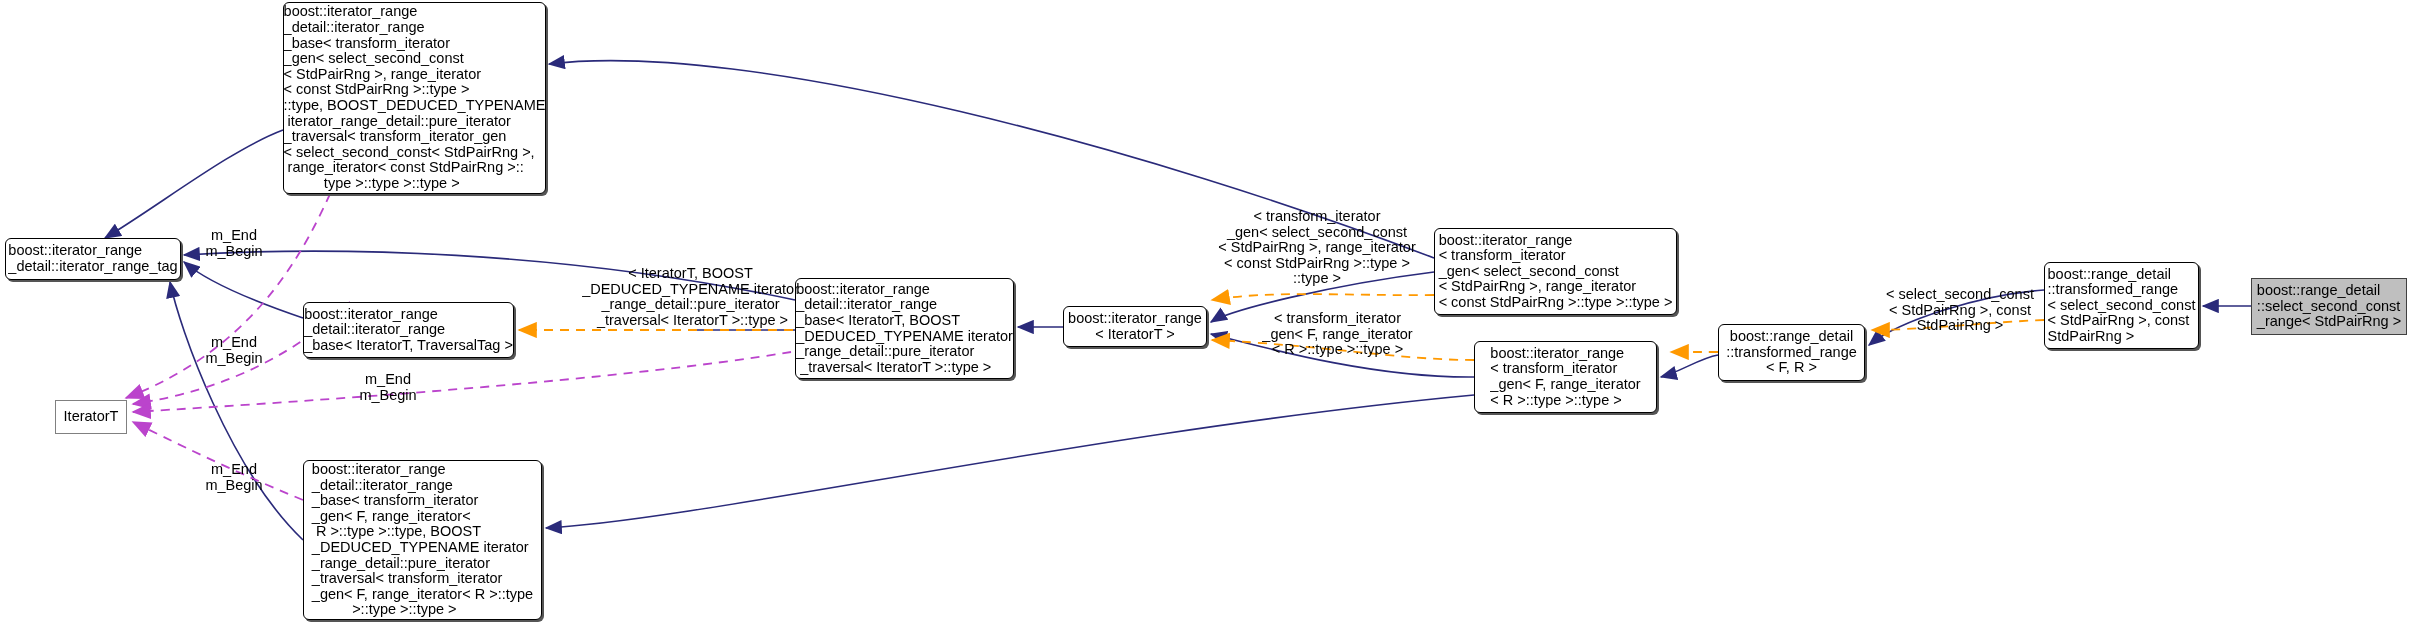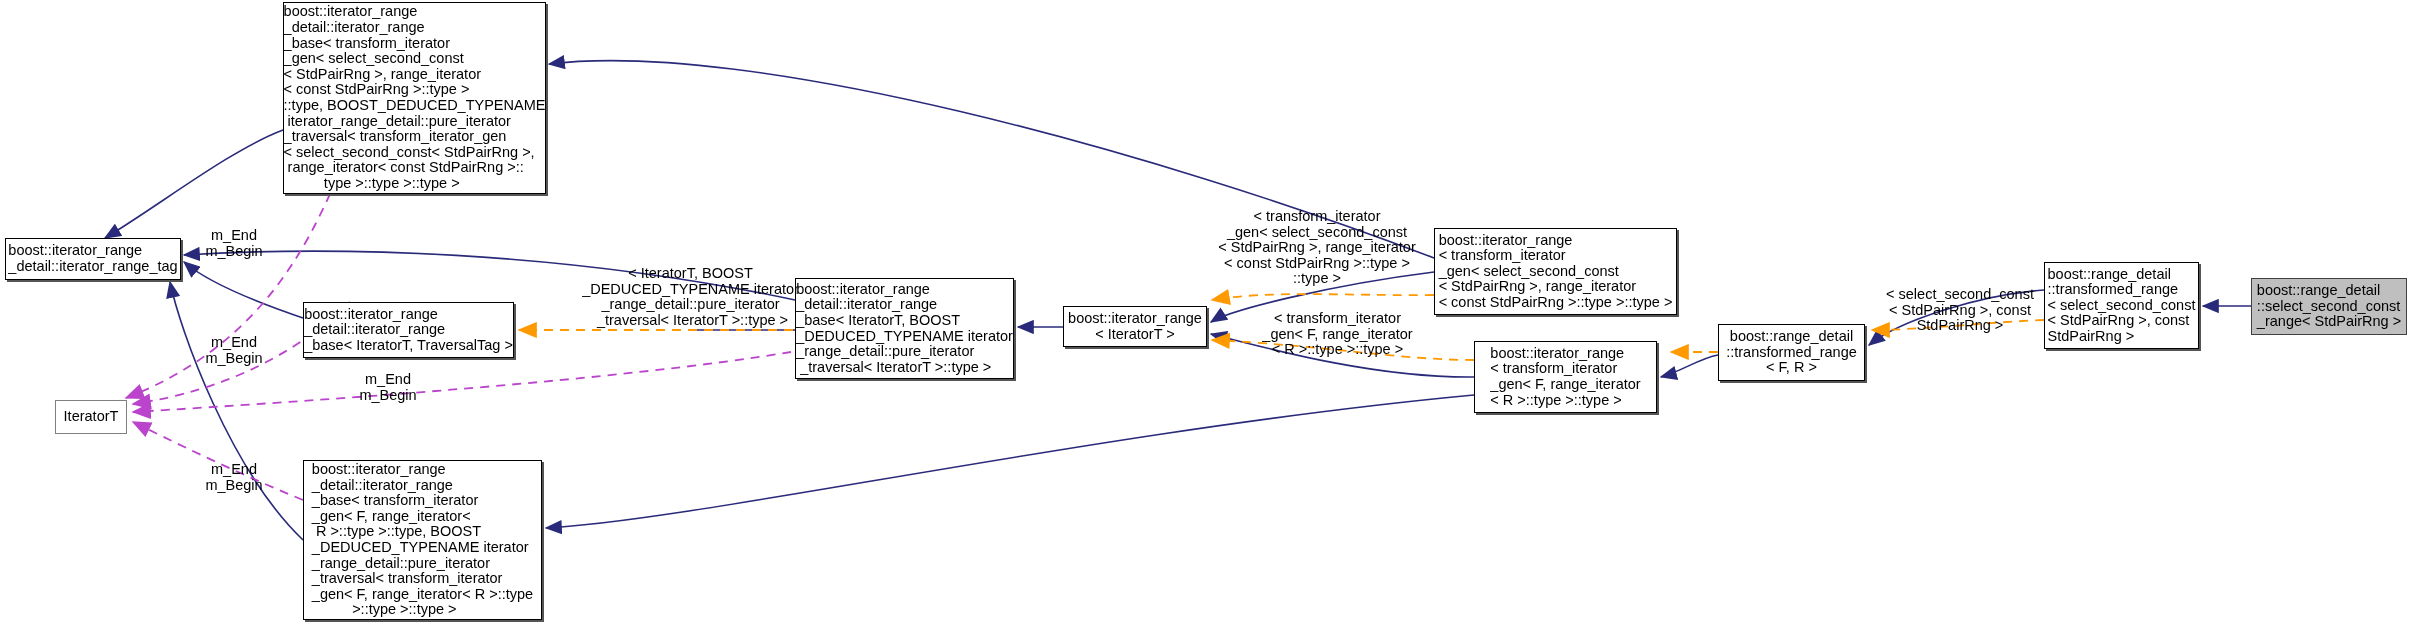--- a/index.html
+++ b/index.html
@@ -23,20 +23,21 @@
     padding:3px 5px;
     white-space:pre;
     z-index:5;
   }
   .node.gray{
     background:#bfbfbf;
     border:1px solid #404040;
   }
   .node.shadow{
     box-shadow:2px 2px 0 0 #555555;
+    border-radius:6px;
   }
   .edge-label{
     position:absolute;
     color:#000000;
     font-size:14.5px;
     line-height:15.6px;
     white-space:pre;
     text-align:center;
     background:transparent;
     z-index:6;

